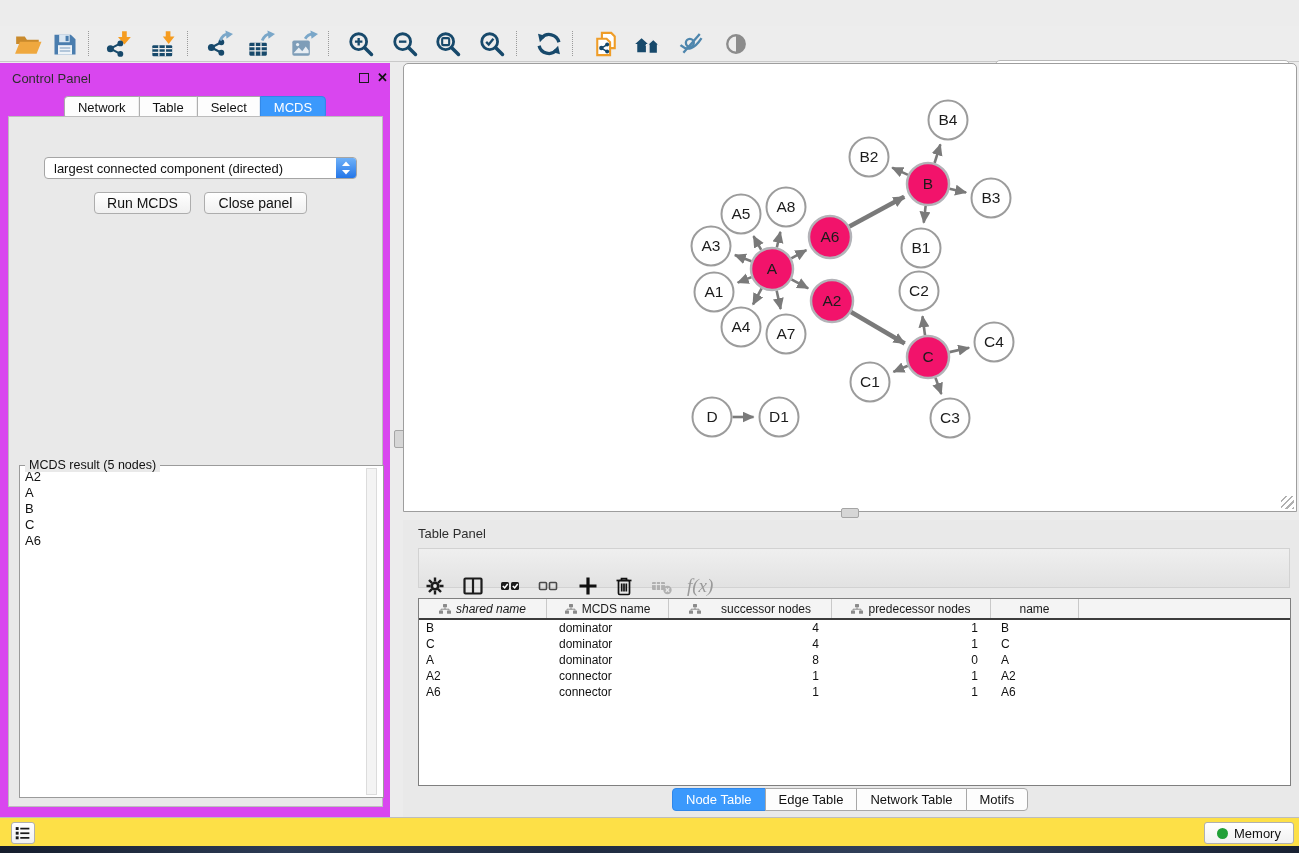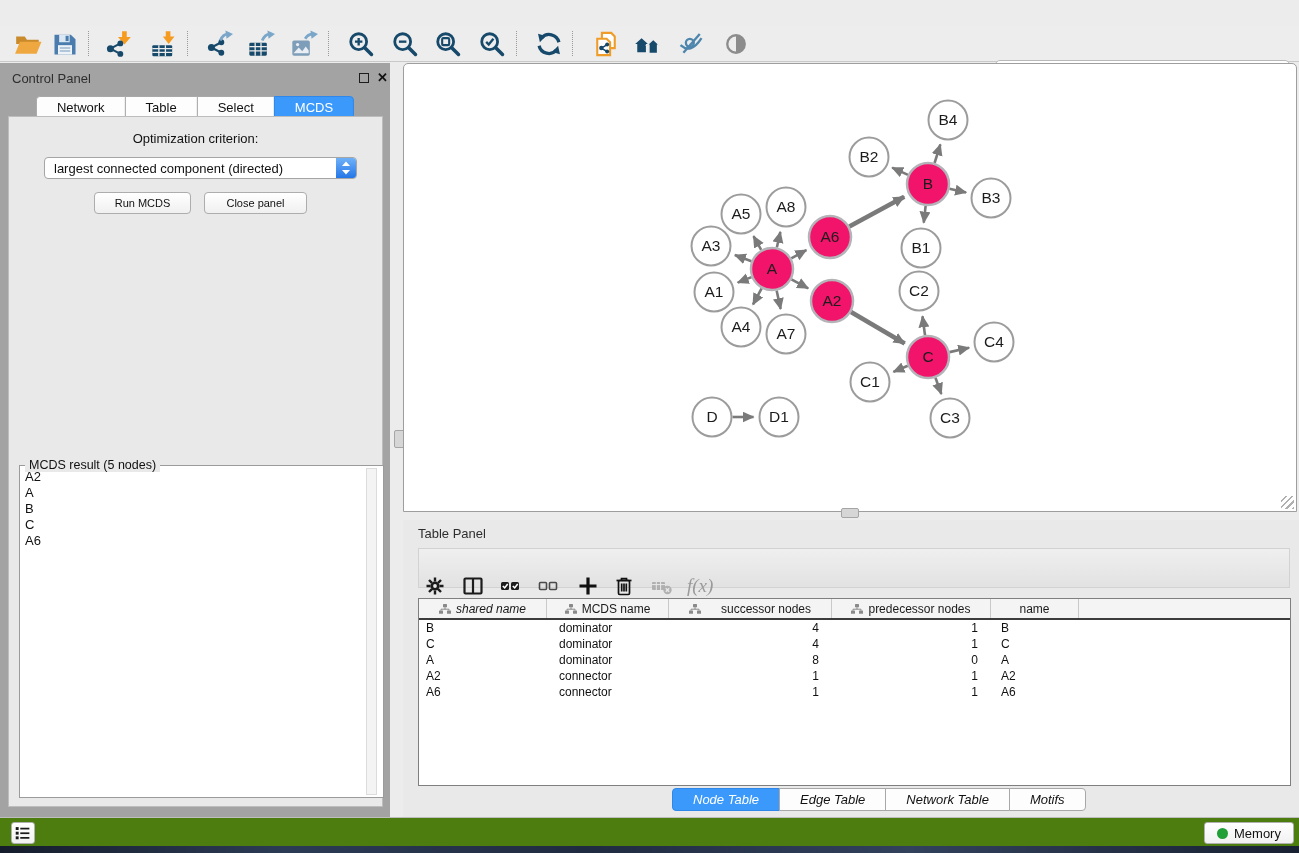--- a/index.html
+++ b/index.html
@@ -13,36 +13,36 @@
   .t-green{left:52px;background:#34c84a;border:1px solid #27a333;}
   
   .toolbar{position:absolute;left:0;top:26px;width:100%;height:36px;border-bottom:1px solid #c9c9c9;box-sizing:border-box;background:#ededed;}
   .tb-icon{position:absolute;top:4px;width:28px;height:28px;cursor:pointer;}
   .tb-icon svg{width:100%;height:100%;}
   .tb-sep{position:absolute;top:5px;height:25px;border-left:1px dotted #9a9a9a;width:0;}
   .searchbox{position:absolute;left:995px;top:34px;width:295px;height:22px;background:#fff;border:1px solid #b9b9b9;border-radius:5px;box-sizing:border-box;}
   .searchbox svg{position:absolute;left:7px;top:3px;width:15px;height:15px;}
   .searchbox input{position:absolute;left:26px;top:1px;width:260px;height:18px;border:none;outline:none;font-size:12px;background:transparent;font-family:"Liberation Sans",sans-serif;}
   
-  .control-panel{position:absolute;left:0;top:63px;width:390px;height:754px;background:#a3a3a3;}
+  .control-panel{position:absolute;left:0;top:63px;width:390px;height:754px;background:#d946ef;}
   .panel-title{position:absolute;left:12px;top:8px;font-size:13px;color:#2e2e2e;}
   .float-btn{position:absolute;width:10px;height:10px;border:1.6px solid #1c1c1c;box-sizing:border-box;cursor:pointer;}
   .close-btn{position:absolute;font-size:13px;font-weight:bold;color:#111;cursor:pointer;line-height:12px;}
   .cp-tabs{position:absolute;left:50%;transform:translateX(-50%);top:33px;display:flex;}
-  .cp-tab,.tp-tab{background:#fdfdfd;border:1px solid #a8a8a8;padding:0 20px;height:21px;line-height:21px;font-size:13px;color:#111;margin-left:-1px;cursor:pointer;white-space:nowrap;}
+  .cp-tab,.tp-tab{background:#fdfdfd;border:1px solid #a8a8a8;padding:0 13px;height:21px;line-height:21px;font-size:13px;color:#111;margin-left:-1px;cursor:pointer;white-space:nowrap;}
   .cp-tab:first-child,.tp-tab:first-child{border-radius:4px 0 0 4px;margin-left:0;}
   .cp-tab:last-child,.tp-tab:last-child{border-radius:0 4px 4px 0;}
   .cp-tab.active,.tp-tab.active{background:#3b99fc;border-color:#2f87ea;color:#fff;}
   .cp-body{position:absolute;left:8px;right:7px;top:53px;bottom:10px;border:1px solid #bdbdbd;background:#e9e9e9;}
   .crit-label{position:absolute;left:0;right:0;top:14px;text-align:center;font-size:13px;color:#111;}
   .dropdown{position:absolute;left:35px;top:40px;width:313px;height:22px;background:#fff;border:1px solid #a5a5a5;border-radius:4px;box-sizing:border-box;cursor:pointer;}
   .dropdown .dd-text{position:absolute;left:9px;top:3px;font-size:13px;color:#111;}
   .dd-stepper{position:absolute;right:0;top:0;width:20px;height:20px;background:linear-gradient(#6fb1f8,#2476e8);border-radius:0 3px 3px 0;}
   .dd-stepper svg{width:20px;height:20px;}
-  .cp-btn{position:absolute;top:75px;height:22px;background:linear-gradient(#ffffff,#f0f0f0);border:1px solid #adadad;border-radius:4px;font-size:11px;color:#111;text-align:center;line-height:20px;box-sizing:border-box;cursor:pointer;}
+  .cp-btn{position:absolute;top:75px;height:22px;background:linear-gradient(#ffffff,#f0f0f0);border:1px solid #adadad;border-radius:4px;font-size:14px;color:#111;text-align:center;line-height:20px;box-sizing:border-box;cursor:pointer;}
   .groupbox{position:absolute;left:10px;top:348px;width:363px;height:331px;border:1px solid #9b9b9b;background:#fff;}
   .groupbox-title{position:absolute;top:-8px;left:5px;background:#e9e9e9;padding:0 4px;font-size:12.5px;color:#111;}
   .result-list{position:absolute;left:1px;top:3px;bottom:2px;right:16px;overflow:hidden;}
   .result-item{font-size:13px;color:#111;line-height:16px;padding-left:4px;cursor:pointer;}
   .scroll-track{position:absolute;right:6px;top:2px;bottom:2px;width:9px;background:#f4f4f4;border:1px solid #dcdcdc;cursor:pointer;}
   
   .net-window{position:absolute;left:403px;top:63px;width:894px;height:449px;background:#fff;border:1px solid #9e9e9e;border-radius:5px 5px 0 0;box-sizing:border-box;}
   .net-titlebar{position:absolute;left:0;top:0;right:0;height:24px;background:linear-gradient(#f0f0f0,#dadada);border-bottom:1px solid #b5b5b5;border-radius:4px 4px 0 0;}
   .net-titlebar .traffic{top:6px;width:12px;height:12px;}
   .net-titlebar .t-red{left:14px}.net-titlebar .t-yellow{left:32px}.net-titlebar .t-green{left:50px}
@@ -61,23 +61,23 @@
   .tpi svg{width:100%;height:100%;}
   .tpi.disabled{cursor:default;}
   .fx-label{font-family:"Liberation Serif",serif;font-style:italic;font-size:19px;color:#9a9a9a;line-height:24px;}
   .tp-table{position:absolute;left:15px;right:8px;top:78px;height:188px;background:#fff;border:1px solid #7f7f7f;box-sizing:border-box;overflow:hidden;}
   .tp-header{position:absolute;left:0;top:0;right:0;height:21px;background:#f4f4f4;border-bottom:2px solid #3c3c3c;box-sizing:border-box;display:flex;}
   .th-cell{display:flex;align-items:center;justify-content:center;gap:5px;font-size:12px;color:#1a1a1a;border-right:1px solid #c9c9c9;box-sizing:border-box;height:19px;cursor:pointer;}
   .th-cell svg{width:12px;height:10px;}
   .tp-rows{position:absolute;left:0;top:21px;right:0;bottom:0;}
   .t-row{display:flex;height:16px;cursor:pointer;}
   .t-cell{font-size:12px;color:#111;line-height:16px;box-sizing:border-box;white-space:nowrap;overflow:hidden;}
-  .tp-tabs{position:absolute;left:269px;top:268px;display:flex;font-style:italic;}
+  .tp-tabs{position:absolute;left:269px;top:268px;display:flex;}
   
-  .statusbar{position:absolute;left:0;top:817px;width:100%;height:29px;background:#4d7c0f;border-top:1px solid #bdbdbd;box-sizing:border-box;}
+  .statusbar{position:absolute;left:0;top:817px;width:100%;height:29px;background:#fde047;border-top:1px solid #bdbdbd;box-sizing:border-box;}
   .sb-btn{position:absolute;background:linear-gradient(#ffffff,#f1f1f1);border:1px solid #b0b0b0;border-radius:3px;box-sizing:border-box;cursor:pointer;}
   .list-btn{left:11px;top:4px;width:24px;height:22px;}
   .list-btn svg{width:22px;height:20px;margin:0 auto;display:block;}
   .mem-btn{left:1204px;top:4px;width:90px;height:22px;}
   .mem-dot{position:absolute;left:12px;top:5px;width:11px;height:11px;border-radius:50%;background:#21a038;}
   .mem-label{position:absolute;left:29px;top:3px;font-size:13px;color:#111;}
   .desktop-strip{position:absolute;left:0;top:846px;width:100%;height:7px;background:linear-gradient(90deg,#151d2c,#2c3b55 22%,#1f2b40 45%,#32415c 70%,#182132);}
 </style>
 </head>
 <body>
@@ -223,21 +223,20 @@
     <div class="panel-title">Control Panel</div>
     <span class="float-btn" style="left:359px;top:10px"></span>
     <span class="close-btn" style="left:377px;top:9px">✕</span>
     <div class="cp-tabs" id="cp-tabs">
         <div class="cp-tab">Network</div>
         <div class="cp-tab">Table</div>
         <div class="cp-tab">Select</div>
         <div class="cp-tab active">MCDS</div>
       </div>
     <div class="cp-body">
-      <div class="crit-label">Optimization criterion:</div>
       <div class="dropdown">
         <span class="dd-text">largest connected component (directed)</span>
         <span class="dd-stepper"><svg viewBox="0 0 20 20">
               <polygon points="10,3.5 14,8 6,8" fill="#fff"></polygon>
               <polygon points="10,16.5 14,12 6,12" fill="#fff"></polygon>
             </svg></span>
       </div>
       <div class="cp-btn" style="left:85px;width:97px">Run MCDS</div>
       <div class="cp-btn" style="left:195px;width:103px">Close panel</div>
       <div class="groupbox">

